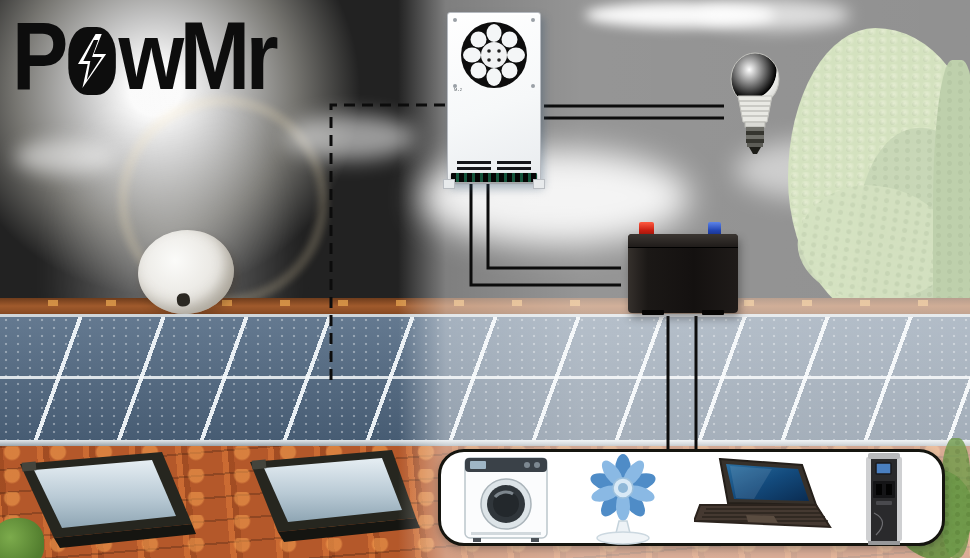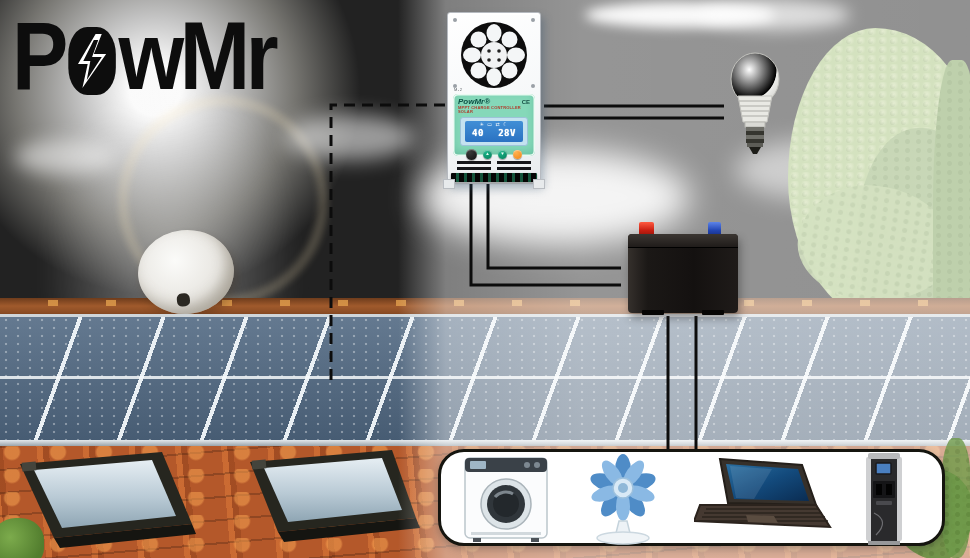--- a/index.html
+++ b/index.html
@@ -215,42 +215,20 @@
           <ellipse cx="51.5" cy="51.5" rx="8" ry="8" transform="rotate(45 51.5 51.5)"></ellipse>
         </g>
         <circle cx="36" cy="36" r="13" fill="#f1f2f3"></circle>
         <circle cx="31" cy="32" r="1.8" fill="#222"></circle>
         <circle cx="41" cy="32" r="1.8" fill="#222"></circle>
         <circle cx="31" cy="41" r="1.8" fill="#222"></circle>
         <circle cx="41" cy="41" r="1.8" fill="#222"></circle>
       </svg>
     </div>
     <div class="m2">M-2</div>
-    <div class="panel-green">
-      <div class="brand-row">
-        <span class="ctl-brand">PowMr®</span>
-        <span class="ctl-ce">CE</span>
-      </div>
-      <div class="ctl-tagline">MPPT CHARGE CONTROLLER SOLAR</div>
-      <div class="lcd-frame">
-        <div class="lcd">
-          <div class="lcd-icons">☀ ▭ ⇄ ☾</div>
-          <div class="lcd-vals">
-            <span>40</span>
-            <span>28V</span>
-          </div>
-        </div>
-      </div>
-      <div class="btn-row">
-        <div class="ctl-btn b-power"></div>
-        <div class="ctl-btn b-up">▲</div>
-        <div class="ctl-btn b-down">▼</div>
-        <div class="ctl-btn b-set"></div>
-      </div>
-    </div>
     <div class="vents v-left"></div>
     <div class="vents v-right"></div>
     <div class="term-strip"></div>
     <div class="mount-tab mt-l"></div>
     <div class="mount-tab mt-r"></div>
   </div>
 
   <svg class="abs bulb" width="60" height="112" viewBox="0 0 60 112">
     <defs>
       <radialGradient id="bulbGrad" cx=".38" cy=".32" r=".8">

